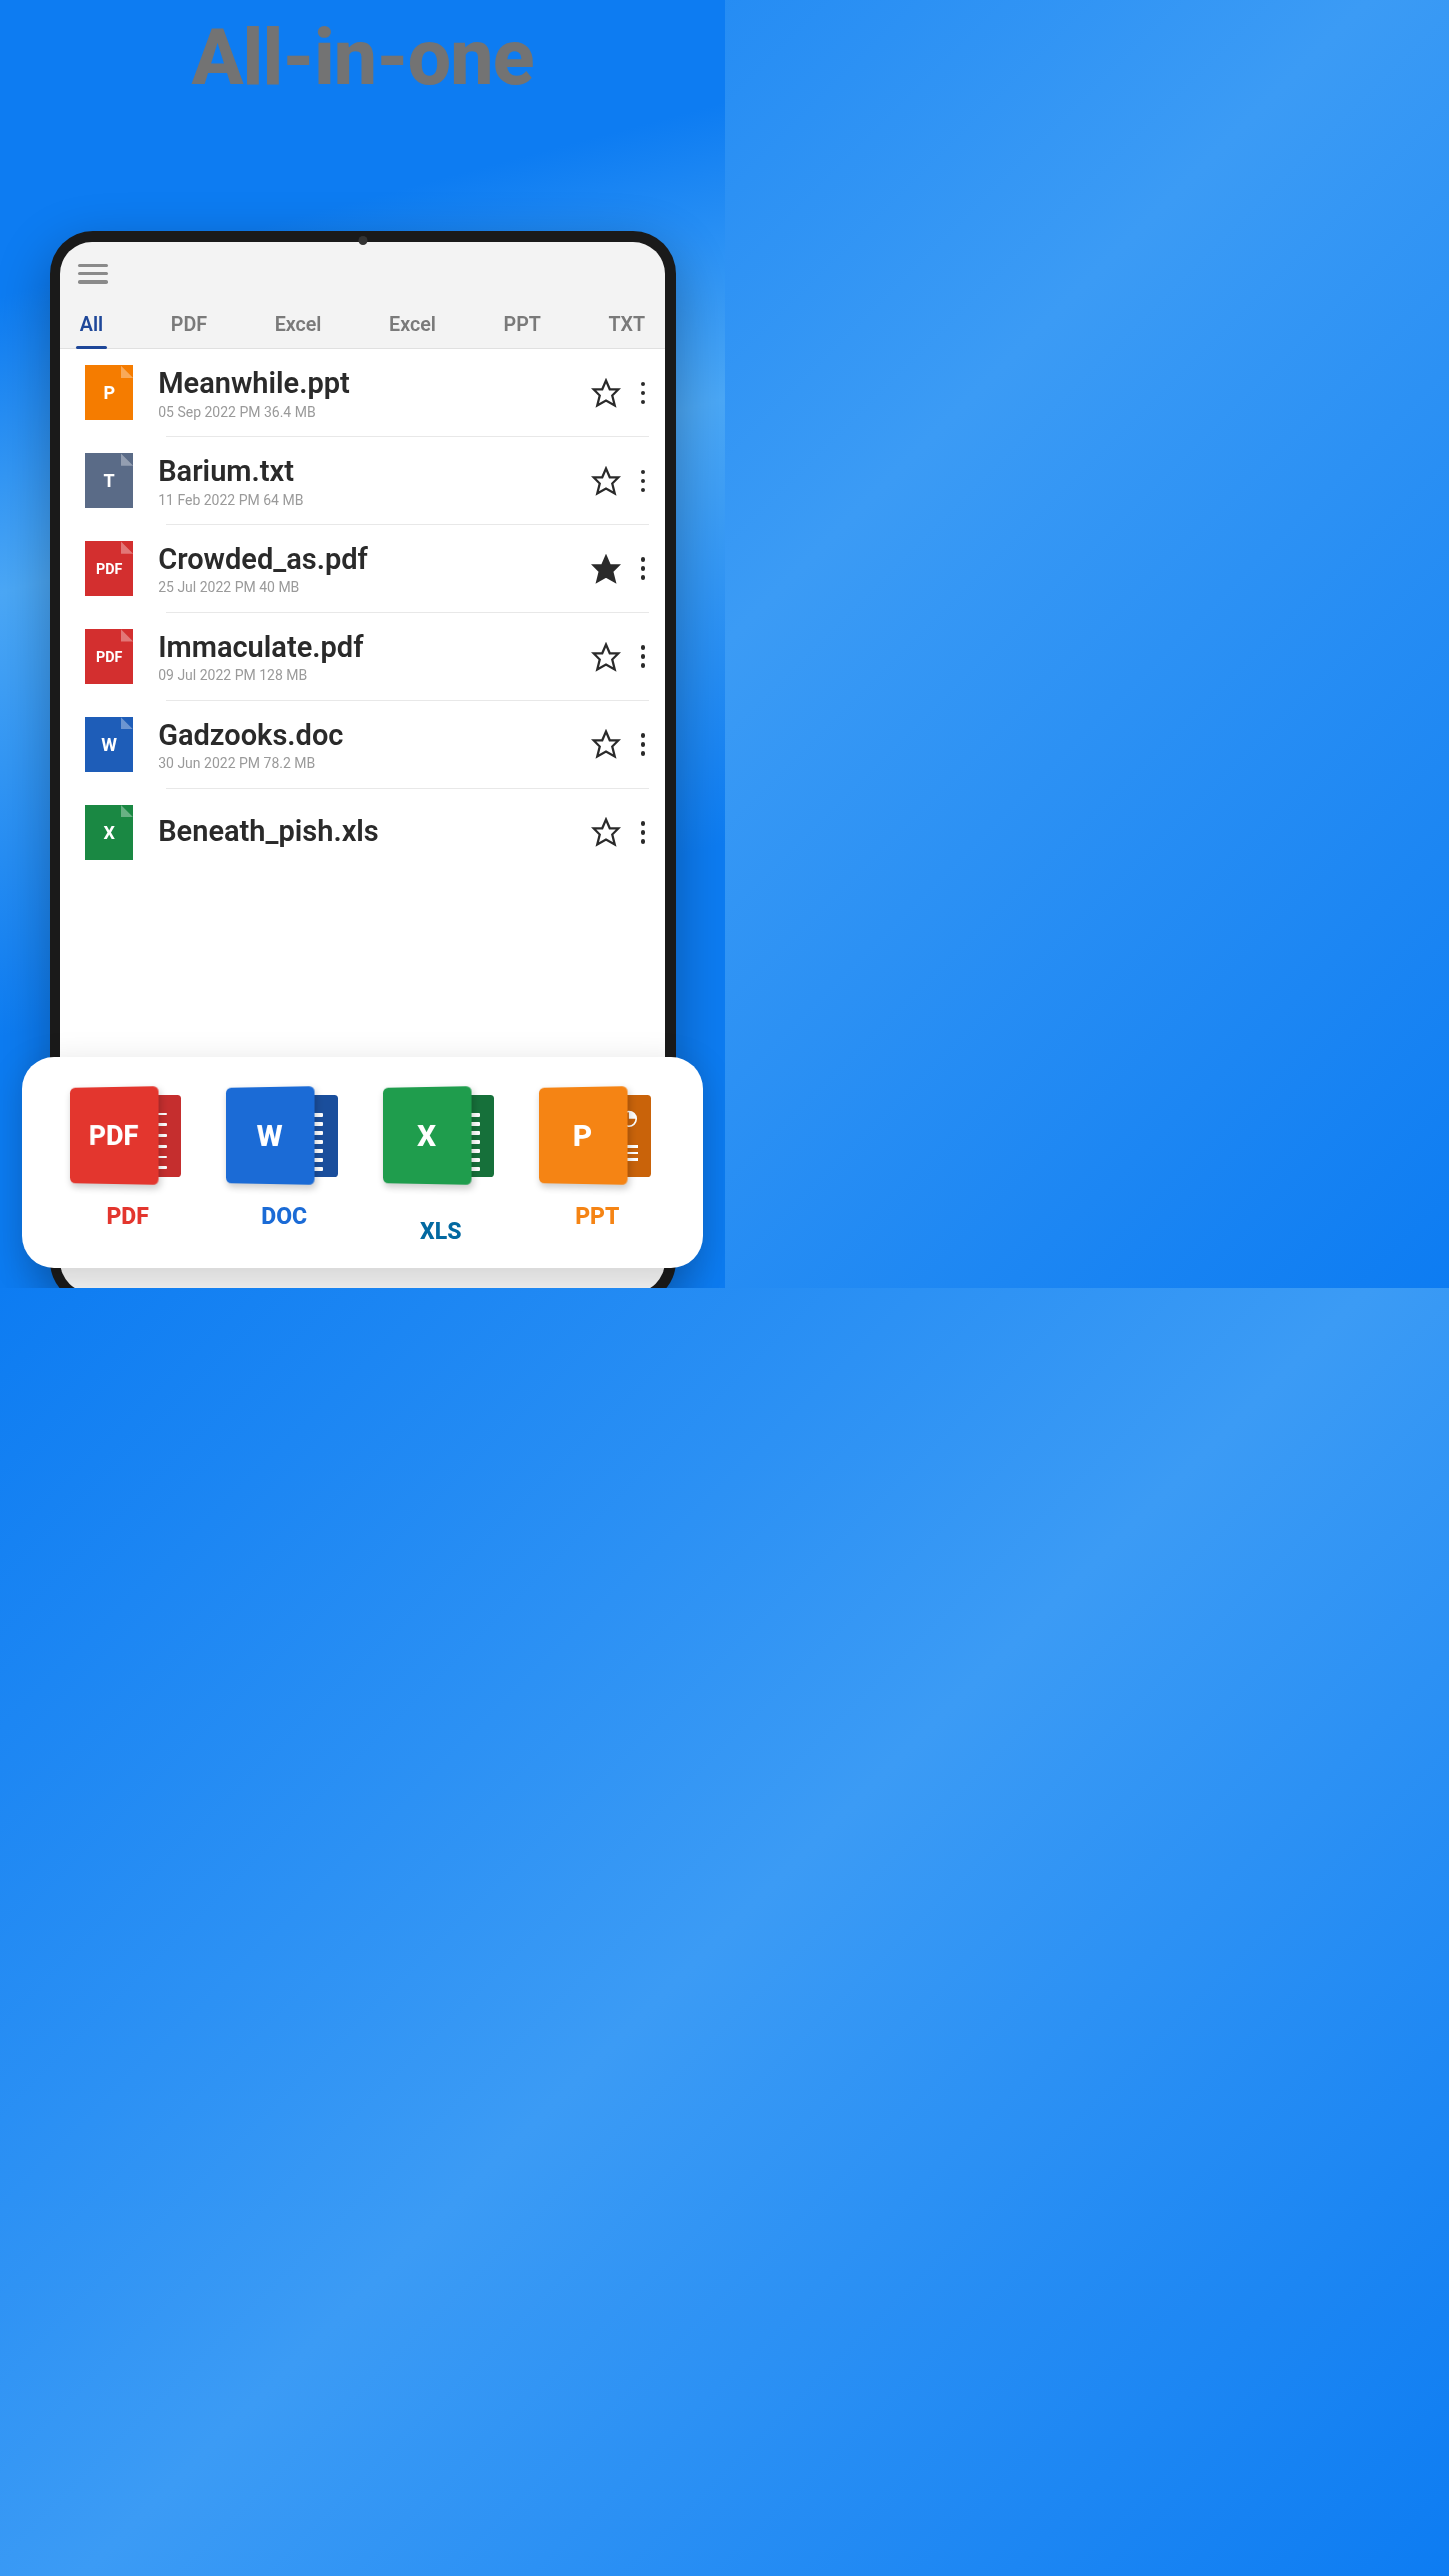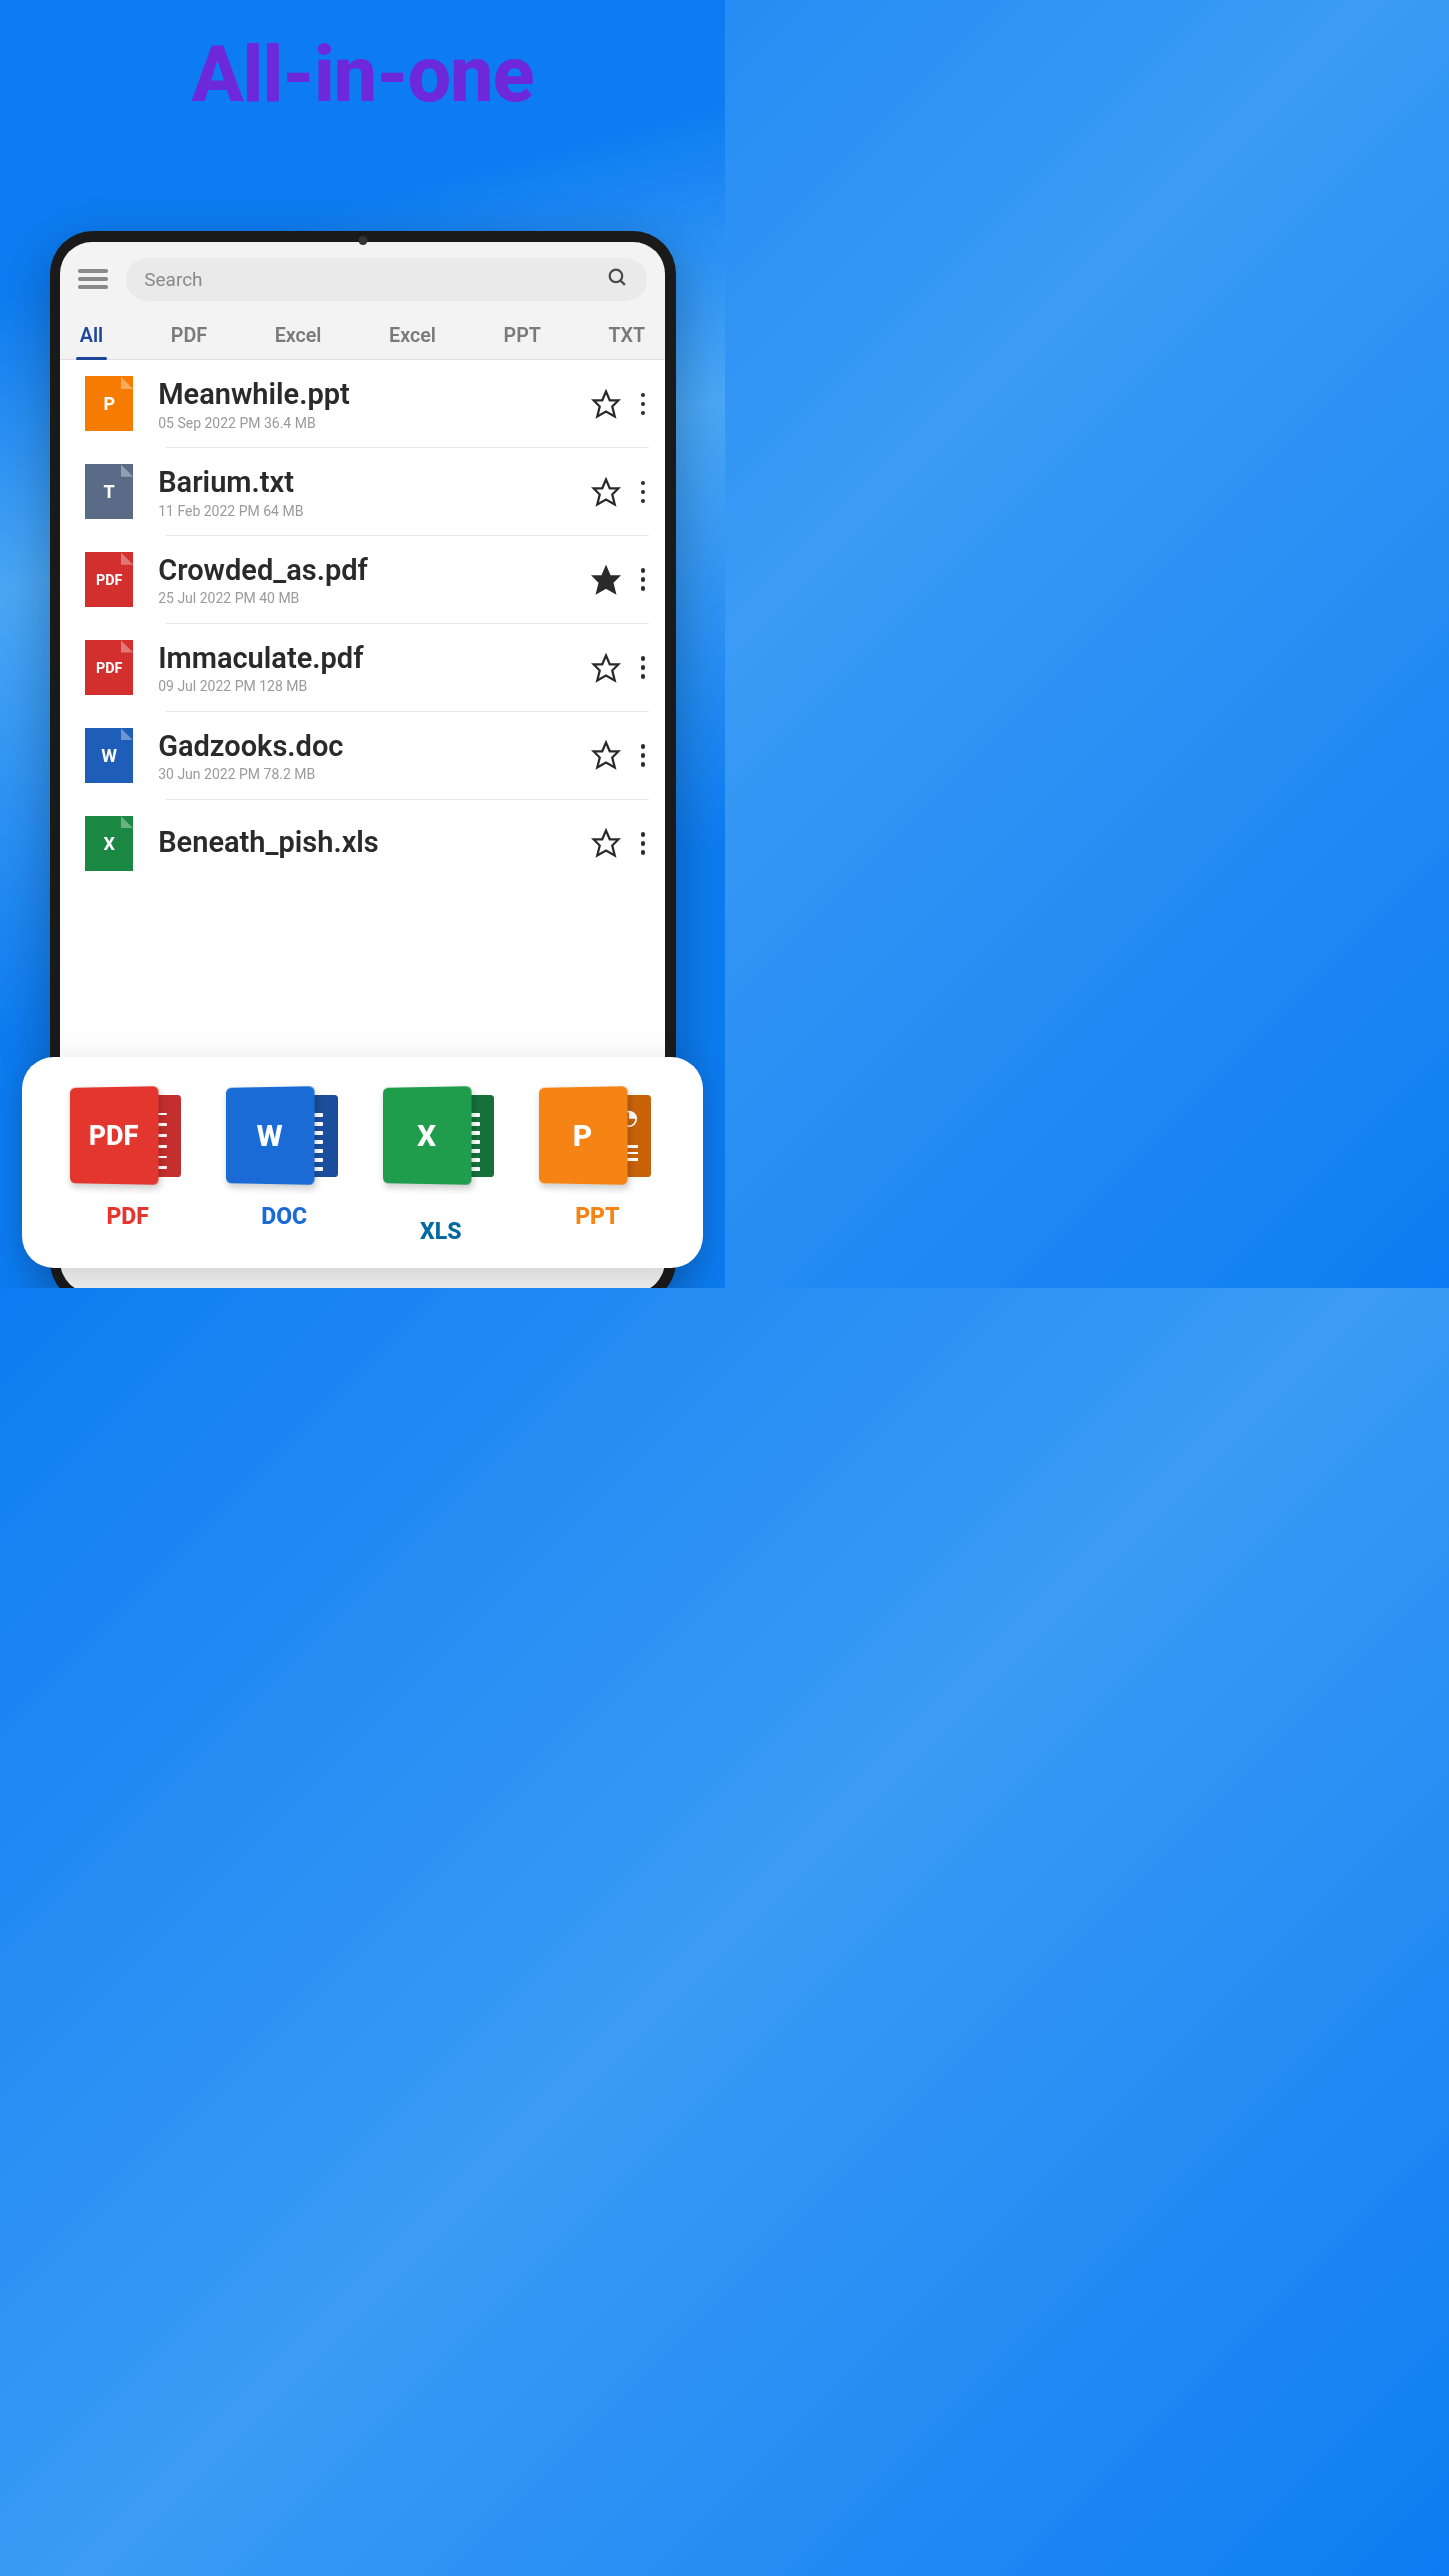--- a/index.html
+++ b/index.html
@@ -22,26 +22,26 @@
       top: 0;
       left: 0;
       right: 0;
       bottom: 0;
       background: linear-gradient(165deg, #0d7cf2 0%, #0d7cf2 20%, #4ba8f7 40%, #0d7cf2 70%);
     }
     
     .hero-title {
       position: relative;
       z-index: 1;
-      color: #6d28d9;
+      color: #737373;
       font-size: 77px;
       font-weight: 800;
       text-align: center;
       line-height: 1.05;
-      padding-top: 35px;
+      padding-top: 18px;
       letter-spacing: -0.9px;
     }
     
     .phone-frame {
       position: absolute;
       left: 50%;
       transform: translateX(-50%);
       top: 231px;
       width: 626px;
       height: 1073px;
@@ -376,29 +376,20 @@
 
 <div class="phone-frame">
   <div class="phone-notch"></div>
   <div class="phone-screen">
 
     <div class="app-header">
       <div class="menu-button">
         <div class="menu-line"></div>
         <div class="menu-line"></div>
         <div class="menu-line"></div>
-      </div>
-      <div class="search-bar">
-        <span class="search-placeholder">Search</span>
-        <span class="search-icon">
-          <svg width="21.5" height="21.5" viewBox="0 0 24 24" fill="none" stroke="#4a4a4a" stroke-width="2.5">
-            <circle cx="10" cy="10" r="7"></circle>
-            <line x1="20" y1="20" x2="15" y2="15"></line>
-          </svg>
-        </span>
       </div>
     </div>
 
     <div class="tabs">
       <div class="tab active">All</div>
       <div class="tab">PDF</div>
       <div class="tab">Excel</div>
       <div class="tab">Excel</div>
       <div class="tab">PPT</div>
       <div class="tab">TXT</div>

